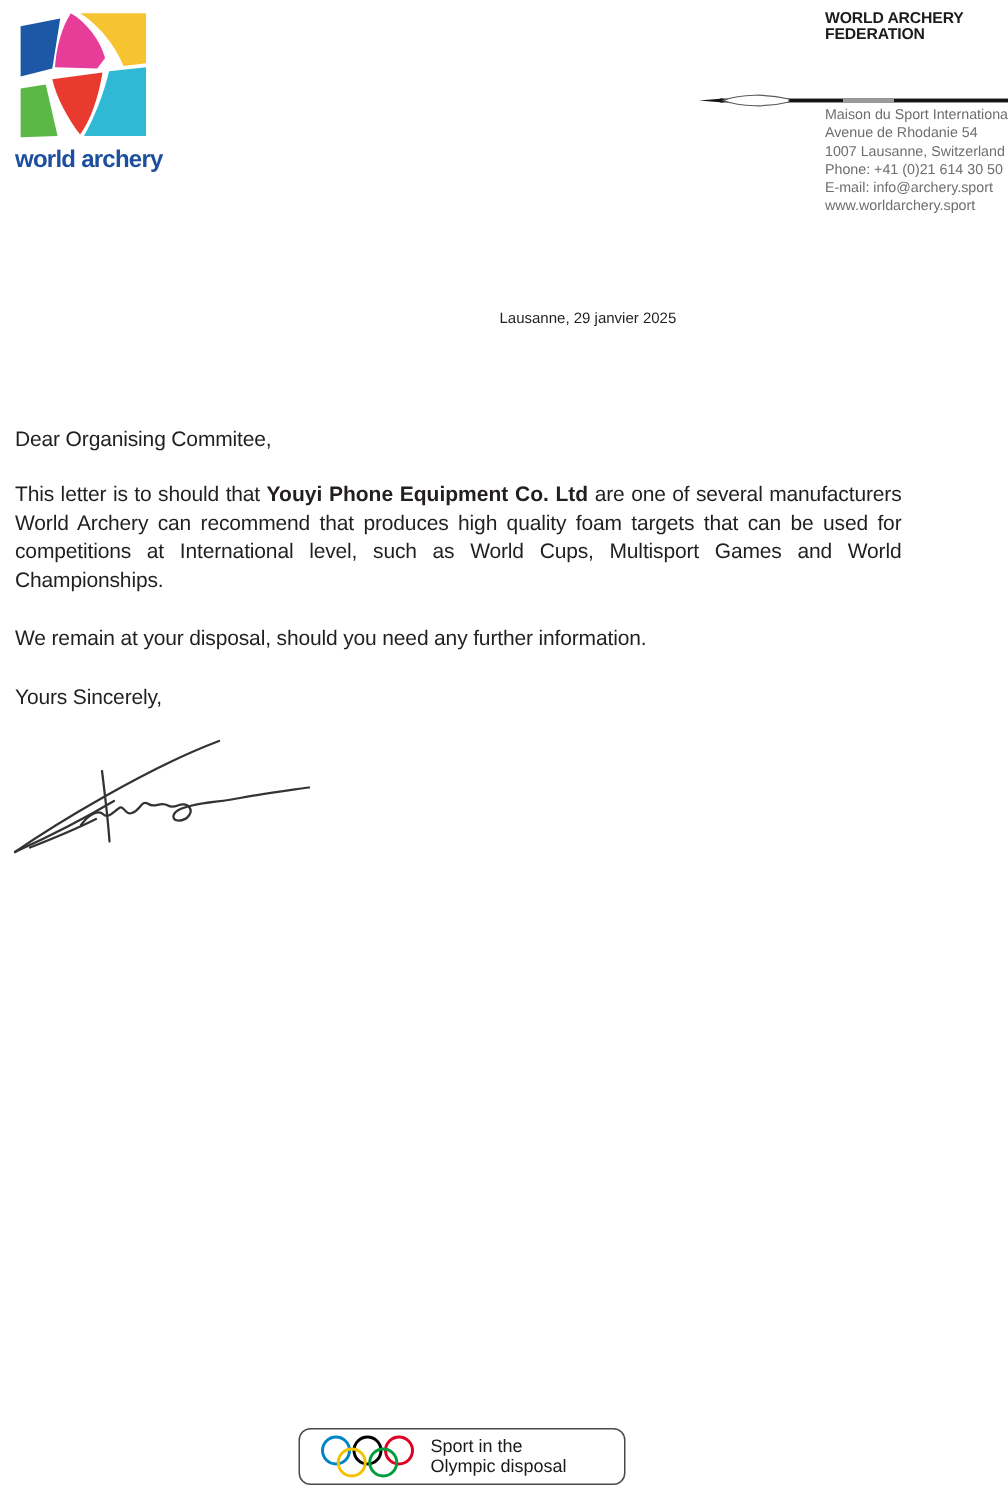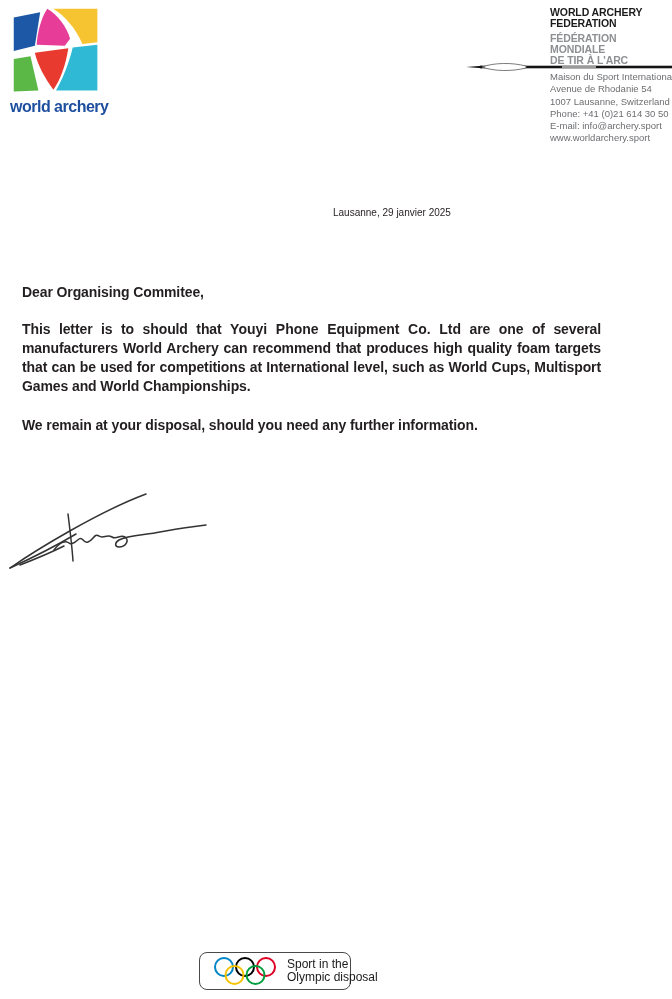--- a/index.html
+++ b/index.html
@@ -43,34 +43,34 @@
   
   .dateline {
     position: absolute; left: 333px; top: 207px;
     font-size: 10px; color: #231f20;
   }
 
   .letter-body {
     position: absolute; left: 10px; top: 283px; width: 591px;
     font-size: 14px; line-height: 19px; letter-spacing: -0.1px;
   }
-  .letter-body p { margin: 0 0 18px 12px; font-weight: bold; }
+  .letter-body p { margin: 0 0 18px 0; }
   .para-main { text-align: justify; margin-bottom: 20px !important; }
   .para-main b { letter-spacing: 0; }
   .para2 { margin-bottom: 20px !important; }
 
   .signature-block { position: absolute; left: 6px; top: 484px; width: 210px; height: 90px; }
   .signature-svg { width: 210px; height: 90px; display: block; }
 
   .signer-block { position: absolute; left: 10px; top: 589px; font-size: 14px; line-height: 19px; }
 
   
   .olympic-badge {
     position: absolute; left: 199px; top: 952px;
-    width: 152px; height: 38px;
+    width: 218px; height: 38px;
     border: 1px solid #4a4a4a; border-radius: 8px;
     box-sizing: border-box;
     display: flex; align-items: center;
     background: #ffffff;
   }
   .rings-svg { width: 66px; height: 30px; margin-left: 12px; flex: 0 0 auto; }
   .badge-text { margin-left: 9px; font-size: 12px; line-height: 13.5px; color: #1a1a1a; white-space: nowrap; }
 </style>
 </head>
 <body>
@@ -93,25 +93,20 @@
       <path fill="#2FB9D4" d="M69,46 L97,43 L97,95 L50,95 C58,81 65,63 69,46 Z"></path>
     </svg>
     <div class="wordmark">world archery</div>
   </div>
 
   <div class="org-block">
     <div class="org-en">
       <div>WORLD ARCHERY</div>
       <div>FEDERATION</div>
     </div>
-    <div class="org-fr">
-      <div>FÉDÉRATION</div>
-      <div>MONDIALE</div>
-      <div>DE TIR À L'ARC</div>
-    </div>
   </div>
 
   <svg class="arrow-graphic" viewBox="0 0 206 12">
     <polygon points="0,6 16,4.7 16,7.3" fill="#141414"></polygon>
     <rect x="14" y="4.7" width="192" height="2.6" fill="#141414"></rect>
     <rect x="96" y="4.7" width="34" height="2.6" fill="#9b9b9b"></rect>
     <path d="M16,6 C28,1.6 46,1.4 60,5 L60,7 C46,10.6 28,10.4 16,6 Z" fill="#ffffff" stroke="#5a5a5a" stroke-width="0.8"></path>
   </svg>
 
   <div class="address-block">
@@ -122,20 +117,21 @@
     <div>E-mail: info@archery.sport</div>
     <div>www.worldarchery.sport</div>
   </div>
 
   <div class="dateline">Lausanne, 29 janvier 2025</div>
 
   <div class="letter-body">
     <p>Dear Organising Commitee,</p>
     <p class="para-main"><span>This letter is to should that </span><b>Youyi Phone Equipment Co. Ltd</b><span> are one of several manufacturers World Archery can recommend that produces high quality foam targets that can be used for competitions at International level, such as World Cups, Multisport Games and World Championships.</span></p>
     <p class="para2">We remain at your disposal, should you need any further information.</p>
+    <p>Yours Sincerely,</p>
   </div>
 
   <div class="signature-block">
     <svg class="signature-svg" viewBox="0 0 210 90">
       <g fill="none" stroke="#333333" stroke-width="1.5" stroke-linecap="round">
         <path d="M4,84 C30,66 92,28 140,10"></path>
         <path d="M4,84 C26,74 48,63 70,50"></path>
         <path d="M14,81 C32,74 46,68 58,62"></path>
         <path d="M62,30 C64,46 66,62 67,77"></path>
         <path d="M48,66 C54,58 60,56 63,59 C66,62 70,57 73,55 C77,52 77,60 82,58 C88,56 88,49 93,52 C97,55 101,50 106,53 C111,56 114,50 119,53 C124,57 119,63 113,63 C109,63 108,59 113,56 C122,51 140,51 154,48 C170,45 186,43 200,41"></path>

